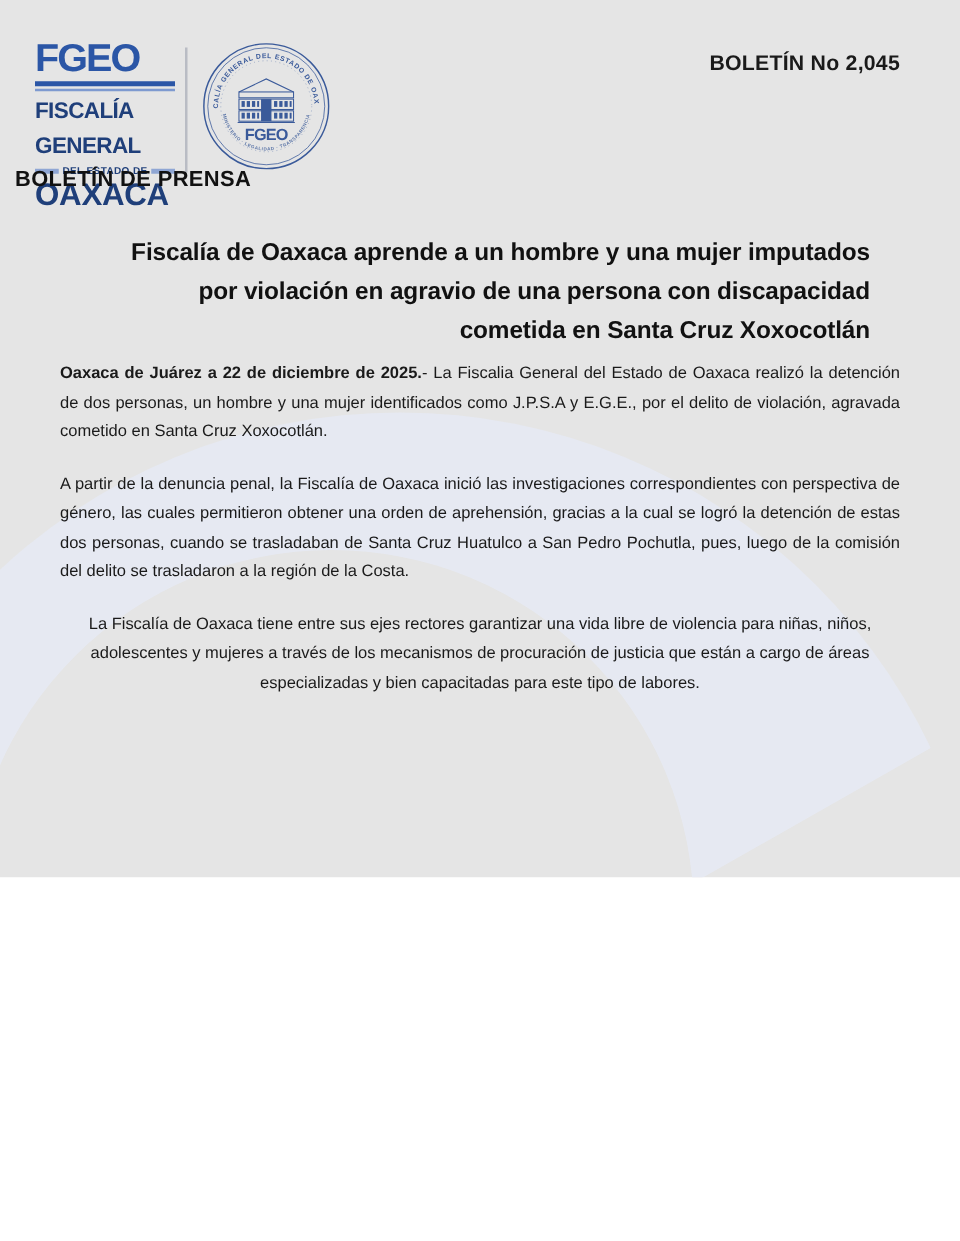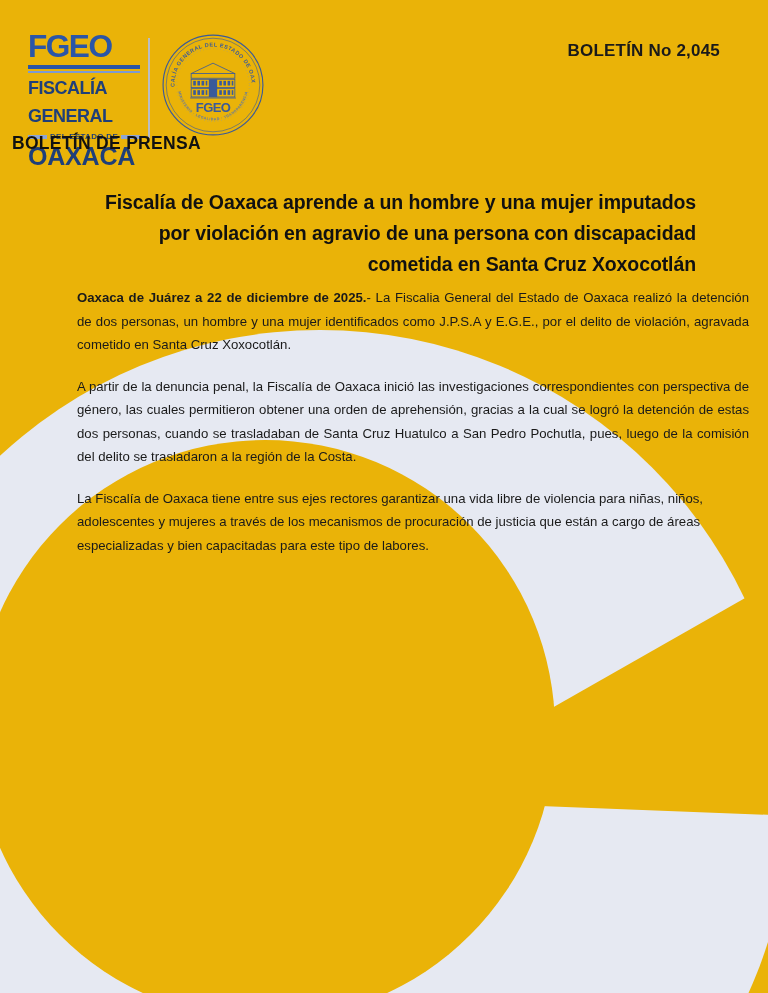--- a/index.html
+++ b/index.html
@@ -3,22 +3,22 @@
 <meta charset="utf-8">
 <style>
   html, body {
     margin: 0;
     padding: 0;
     background: #ffffff;
   }
   .page {
     position: relative;
     width: 768px;
-    height: 993px;
-    background: #eab308;
+    height: 702px;
+    background: #e5e5e5;
     overflow: hidden;
     font-family: "Liberation Sans", sans-serif;
     text-decoration: underline;
   }
 
   
   .watermark-layer {
     position: absolute;
     inset: 0;
     overflow: hidden;
@@ -167,35 +167,34 @@
     line-height: 31px;
     color: #111111;
     letter-spacing: -0.1px;
   }
 
   .body-copy {
     position: absolute;
     left: 48px;
     top: 286px;
     width: 672px;
-    margin-left: 29px;
   }
   .body-copy p {
     margin: 0 0 18px 0;
     font-size: 13.2px;
     line-height: 23.5px;
     color: #1a1a1a;
     text-align: justify;
     text-justify: inter-word;
   }
   .body-copy p:last-child {
     margin-bottom: 0;
   }
   .body-copy p.ragged {
-    text-align: left;
+    text-align: center;
   }
   .lead-date {
     font-weight: bold;
   }
 
   
   .footer {
     position: absolute;
     left: 0;
     bottom: 0;

